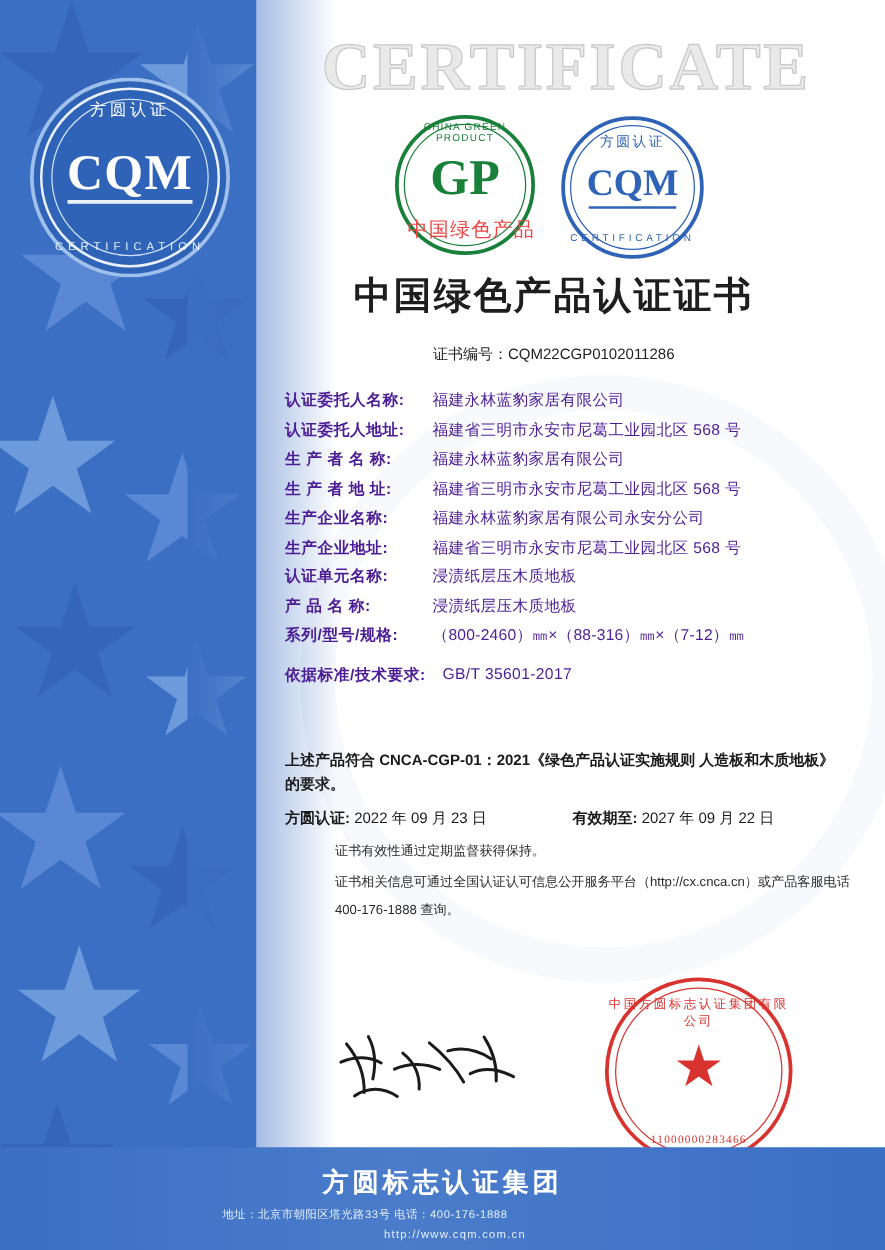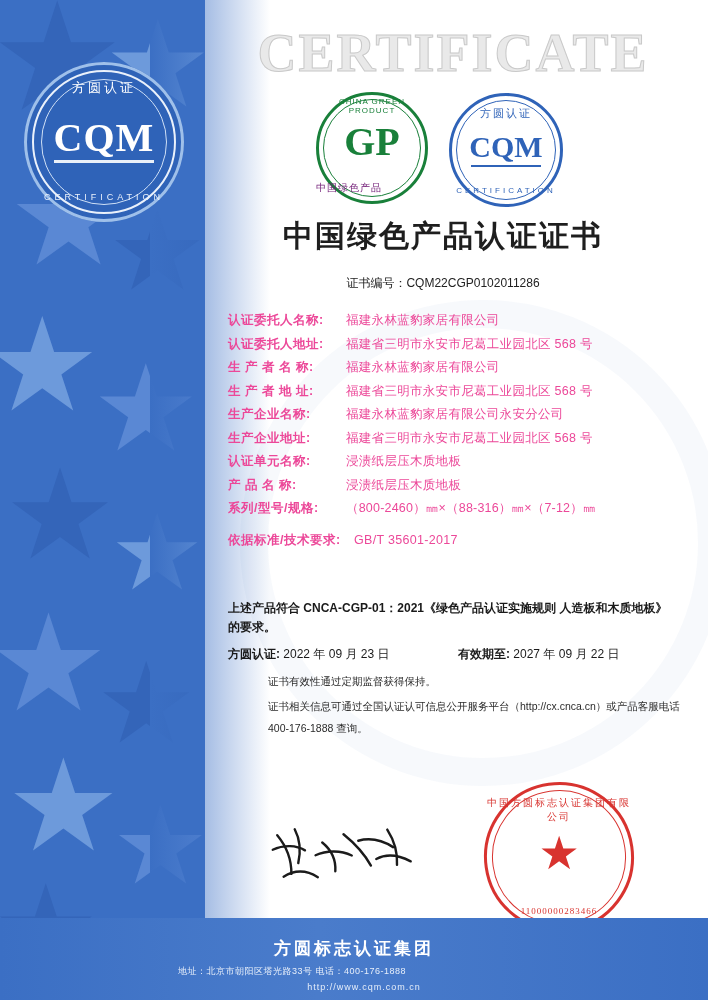--- a/index.html
+++ b/index.html
@@ -38,41 +38,41 @@
     font-size:9px;letter-spacing:4px;}
   .cqm-big .bar{position:absolute;left:30px;right:30px;top:98px;height:3px;background:#fff;opacity:.9;}
 
   
   .cgp{position:absolute;left:316px;top:92px;width:112px;height:112px;}
   .cgp .circ{position:absolute;inset:0;border-radius:50%;border:3px solid #19803a;}
   .cgp .circ2{position:absolute;left:7px;top:7px;right:7px;bottom:7px;border-radius:50%;border:1px solid #19803a;}
   .cgp .gp{position:absolute;left:0;top:26px;width:100%;text-align:center;color:#19803a;
     font-family:"Liberation Serif",serif;font-size:40px;font-weight:bold;}
   .cgp .arc{position:absolute;left:0;top:5px;width:100%;text-align:center;color:#19803a;font-size:8px;letter-spacing:1px;}
-  .cgp .zh{position:absolute;left:0;bottom:9px;width:100%;text-align:left;color:#701a75;font-size:10px;letter-spacing:1px;}
+  .cgp .zh{position:absolute;left:0;bottom:9px;width:100%;text-align:right;color:#ef4444;font-size:16px;letter-spacing:1px;}
 
   
   .cqm-sm{position:absolute;left:449px;top:93px;width:114px;height:114px;}
   .cqm-sm .o{position:absolute;inset:0;border-radius:50%;border:3px solid #2f63b8;background:#fff;}
   .cqm-sm .o2{position:absolute;left:7px;top:7px;right:7px;bottom:7px;border-radius:50%;border:1px solid #2f63b8;}
   .cqm-sm .cn{position:absolute;left:0;top:13px;width:100%;text-align:center;color:#2f63b8;font-size:11px;letter-spacing:2px;}
   .cqm-sm .abbr{position:absolute;left:0;top:37px;width:100%;text-align:center;color:#2f63b8;
     font-size:30px;font-weight:bold;font-family:"Liberation Serif",serif;}
   .cqm-sm .bar{position:absolute;left:22px;right:22px;top:72px;height:2px;background:#2f63b8;}
   .cqm-sm .cert{position:absolute;left:0;bottom:12px;width:100%;text-align:center;color:#2f63b8;font-size:8px;letter-spacing:3px;}
 
   
   .title{position:absolute;left:208px;top:216px;width:470px;text-align:center;
     font-size:30px;font-weight:bold;color:#1e1e1e;letter-spacing:2px;
     font-family:"Liberation Serif",serif;}
   .certno{position:absolute;left:208px;top:275px;width:470px;text-align:center;font-size:12px;color:#222;}
 
   
   .fields{position:absolute;left:228px;top:312px;width:450px;}
-  .row{display:flex;align-items:center;margin-bottom:6.5px;font-size:12.5px;color:#ec4899;}
+  .row{display:flex;align-items:flex-start;margin-bottom:6.5px;font-size:12.5px;color:#4c1d95;}
   .row .lbl{flex:0 0 118px;font-weight:bold;letter-spacing:0.5px;white-space:nowrap;}
   .row .val{flex:1 1 auto;letter-spacing:0.3px;}
   .gap{height:8px;}
   .row.spec .val{letter-spacing:0.2px;}
 
   .note{position:absolute;left:228px;width:455px;font-size:12px;color:#1a1a1a;line-height:1.6;}
   .note b{font-weight:bold;}
 
   .dates{position:absolute;left:228px;width:455px;font-size:12px;color:#1a1a1a;display:flex;}
   .dates .d1{flex:0 0 230px;}
@@ -88,21 +88,21 @@
   .seal .topt{position:absolute;left:0;top:14px;width:100%;text-align:center;color:#d8332f;font-size:10px;letter-spacing:2px;}
   .seal .bott{position:absolute;left:0;bottom:16px;width:100%;text-align:center;color:#d8332f;font-size:9px;letter-spacing:1px;}
 
   
   .sign{position:absolute;left:272px;top:818px;width:150px;height:80px;
     font-family:"Liberation Serif",serif;font-size:38px;color:#1c1c1c;
     transform:rotate(-6deg);font-style:italic;}
 
   
   .foot-org{position:absolute;left:0;bottom:40px;width:708px;text-align:center;color:#fff;
-    font-size:17px;font-weight:bold;letter-spacing:3px;font-family:"Liberation Serif",serif;margin-top:12px;}
+    font-size:21px;font-weight:bold;letter-spacing:3px;font-family:"Liberation Serif",serif;margin-top:12px;}
   .foot-addr{position:absolute;left:0;bottom:22px;width:584px;text-align:center;color:#e6eefa;font-size:9px;letter-spacing:.5px;}
   .foot-url{position:absolute;left:0;bottom:8px;width:704px;text-align:center;color:#e6eefa;font-size:9px;letter-spacing:1px;padding-left:12px;}
 
   .wm{position:absolute;left:240px;top:300px;width:430px;height:430px;border-radius:50%;
     border:28px solid rgba(60,110,190,0.045);}
 </style>
 </head>
 <body>
 
 <div class="page">

